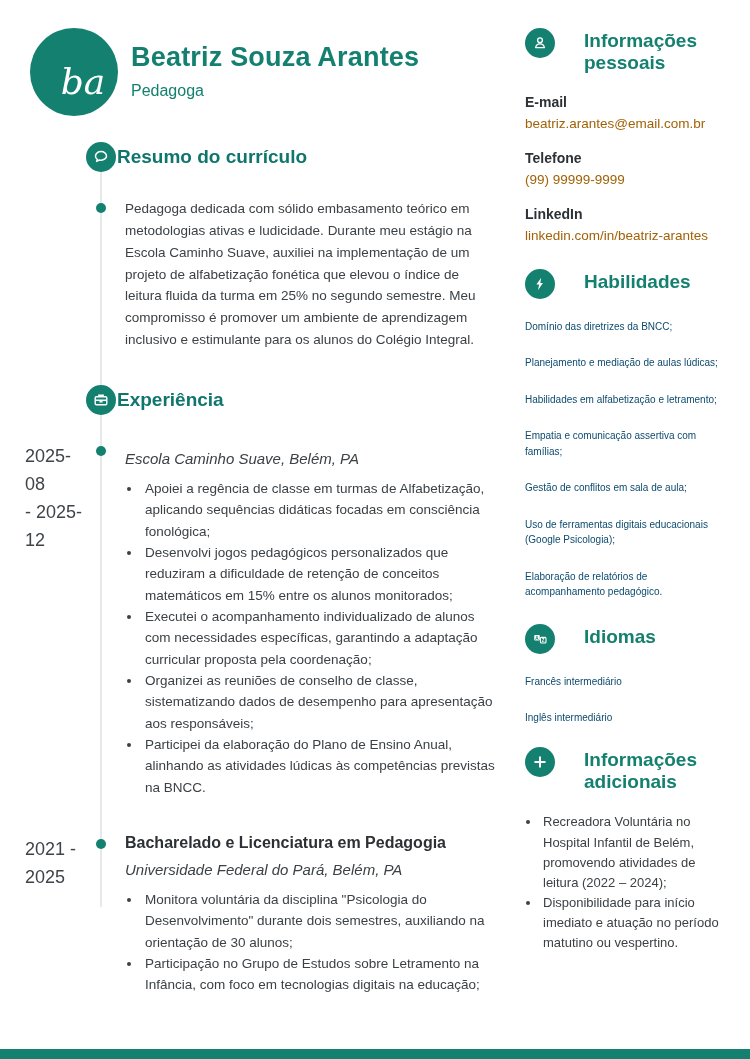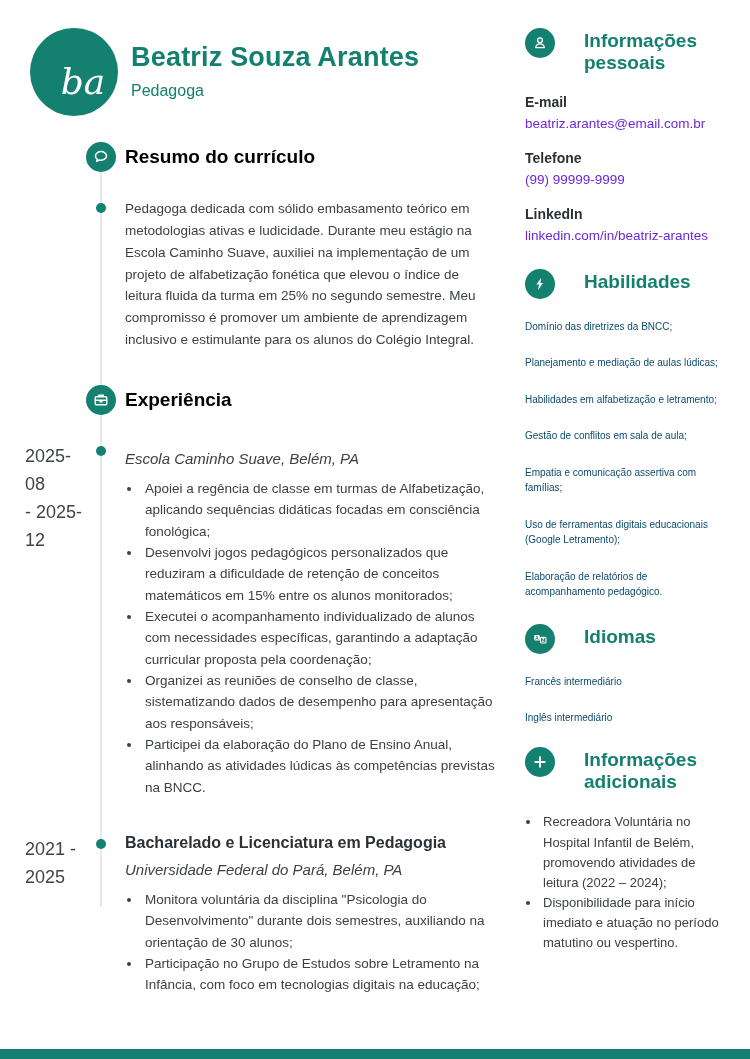--- a/index.html
+++ b/index.html
@@ -19,39 +19,39 @@
   .name { font-size:27px; font-weight:bold; color:#14806F; letter-spacing:.2px; }
   .job-title { font-size:16px; color:#14806F; margin-top:9px; }
 
   
   .main { position:relative; }
   .timeline { position:absolute; left:75px; top:15px; height:750px; width:2px; background:#e7e9e9; }
   .sec-row, .entry-row { display:grid; grid-template-columns:60px 32px 1fr; position:relative; }
   .sec-row { margin-bottom:26px; }
   .sec-icon { grid-column:2; width:30px; height:30px; border-radius:50%; background:#14806F;
               display:flex; align-items:center; justify-content:center; justify-self:center; z-index:1; }
-  .sec-title { grid-column:3; padding-left:8px; font-size:19px; font-weight:bold; color:#000000; align-self:center; }
+  .sec-title { grid-column:3; font-size:19px; font-weight:bold; color:#0f766e; align-self:center; }
   .entry-row { margin-bottom:30px; }
   .dates { grid-column:1; font-size:18px; color:#3f4449; line-height:1.55; padding-top:2px; text-align:left; }
   .dot { grid-column:2; width:10px; height:10px; border-radius:50%; background:#14806F; justify-self:center; margin-top:5px; z-index:1; }
   .entry-body { grid-column:3; padding-left:8px; }
   .entry-title { font-size:16px; font-weight:bold; color:#2c3135; }
   .entry-org { font-size:15px; font-style:italic; color:#3c4145; margin-top:9px; }
   .bullets { margin-top:11px; padding-left:17px; }
   .bullets li { font-size:13.5px; line-height:1.58; color:#3c4145; padding-left:3px; }
   .summary-text { grid-column:3; padding-left:8px; font-size:13.5px; line-height:1.62; color:#3c4145; }
 
   
   .side-sec { margin-bottom:14px; }
   .side-head { display:flex; align-items:flex-start; gap:29px; margin-bottom:20px; }
   .side-head .sec-icon { grid-column:auto; flex-shrink:0; }
   .side-title { font-size:19px; font-weight:bold; color:#14806F; line-height:1.15; padding-top:2px; }
   .field { margin-bottom:19px; }
   .field-label { font-size:14px; font-weight:bold; color:#2c3135; }
-  .field-value { font-size:13.5px; color:#6d28d9; margin-top:6px; }
+  .field-value { font-size:13.5px; color:#a16207; margin-top:6px; }
   .side-item { font-size:10px; color:#0c4a6e; line-height:1.55; margin-bottom:21px; }
   .side-bullets { padding-left:16px; }
   .side-bullets li { font-size:13px; line-height:1.55; color:#3c4145; padding-left:2px; }
 
   .bottom-bar { position:absolute; left:0; bottom:0; width:100%; height:10px; background:#14806F; }
 </style>
 </head>
 <body>
 
 <div class="page">
@@ -167,23 +167,23 @@
           <div class="sec-icon">
             <svg width="16" height="16" viewBox="0 0 16 16">
                 <path fill="#fff" d="M9.2 1.8 4.4 8.6h2.7l-1.1 5.6 4.9-7.2H8.3l.9-5.2z"></path>
               </svg>
           </div>
           <div class="side-title">Habilidades</div>
         </div>
         <div class="side-item">Domínio das diretrizes da BNCC;</div>
         <div class="side-item">Planejamento e mediação de aulas lúdicas;</div>
         <div class="side-item">Habilidades em alfabetização e letramento;</div>
+        <div class="side-item">Empatia e comunicação assertiva com famílias;</div>
         <div class="side-item">Gestão de conflitos em sala de aula;</div>
-        <div class="side-item">Empatia e comunicação assertiva com famílias;</div>
-        <div class="side-item">Uso de ferramentas digitais educacionais (Google Letramento);</div>
+        <div class="side-item">Uso de ferramentas digitais educacionais (Google Psicologia);</div>
         <div class="side-item">Elaboração de relatórios de acompanhamento pedagógico.</div>
       </div>
 
       <div class="side-sec" style="margin-top:24px;">
         <div class="side-head">
           <div class="sec-icon">
             <svg width="16" height="16" viewBox="0 0 16 16">
                 <g>
                   <rect x="2.2" y="4" width="5.6" height="5.6" rx="1" fill="#fff"></rect>
                   <text x="5" y="8.6" text-anchor="middle" font-size="4.6" font-family="sans-serif" fill="#14806F" font-weight="bold">A</text>

